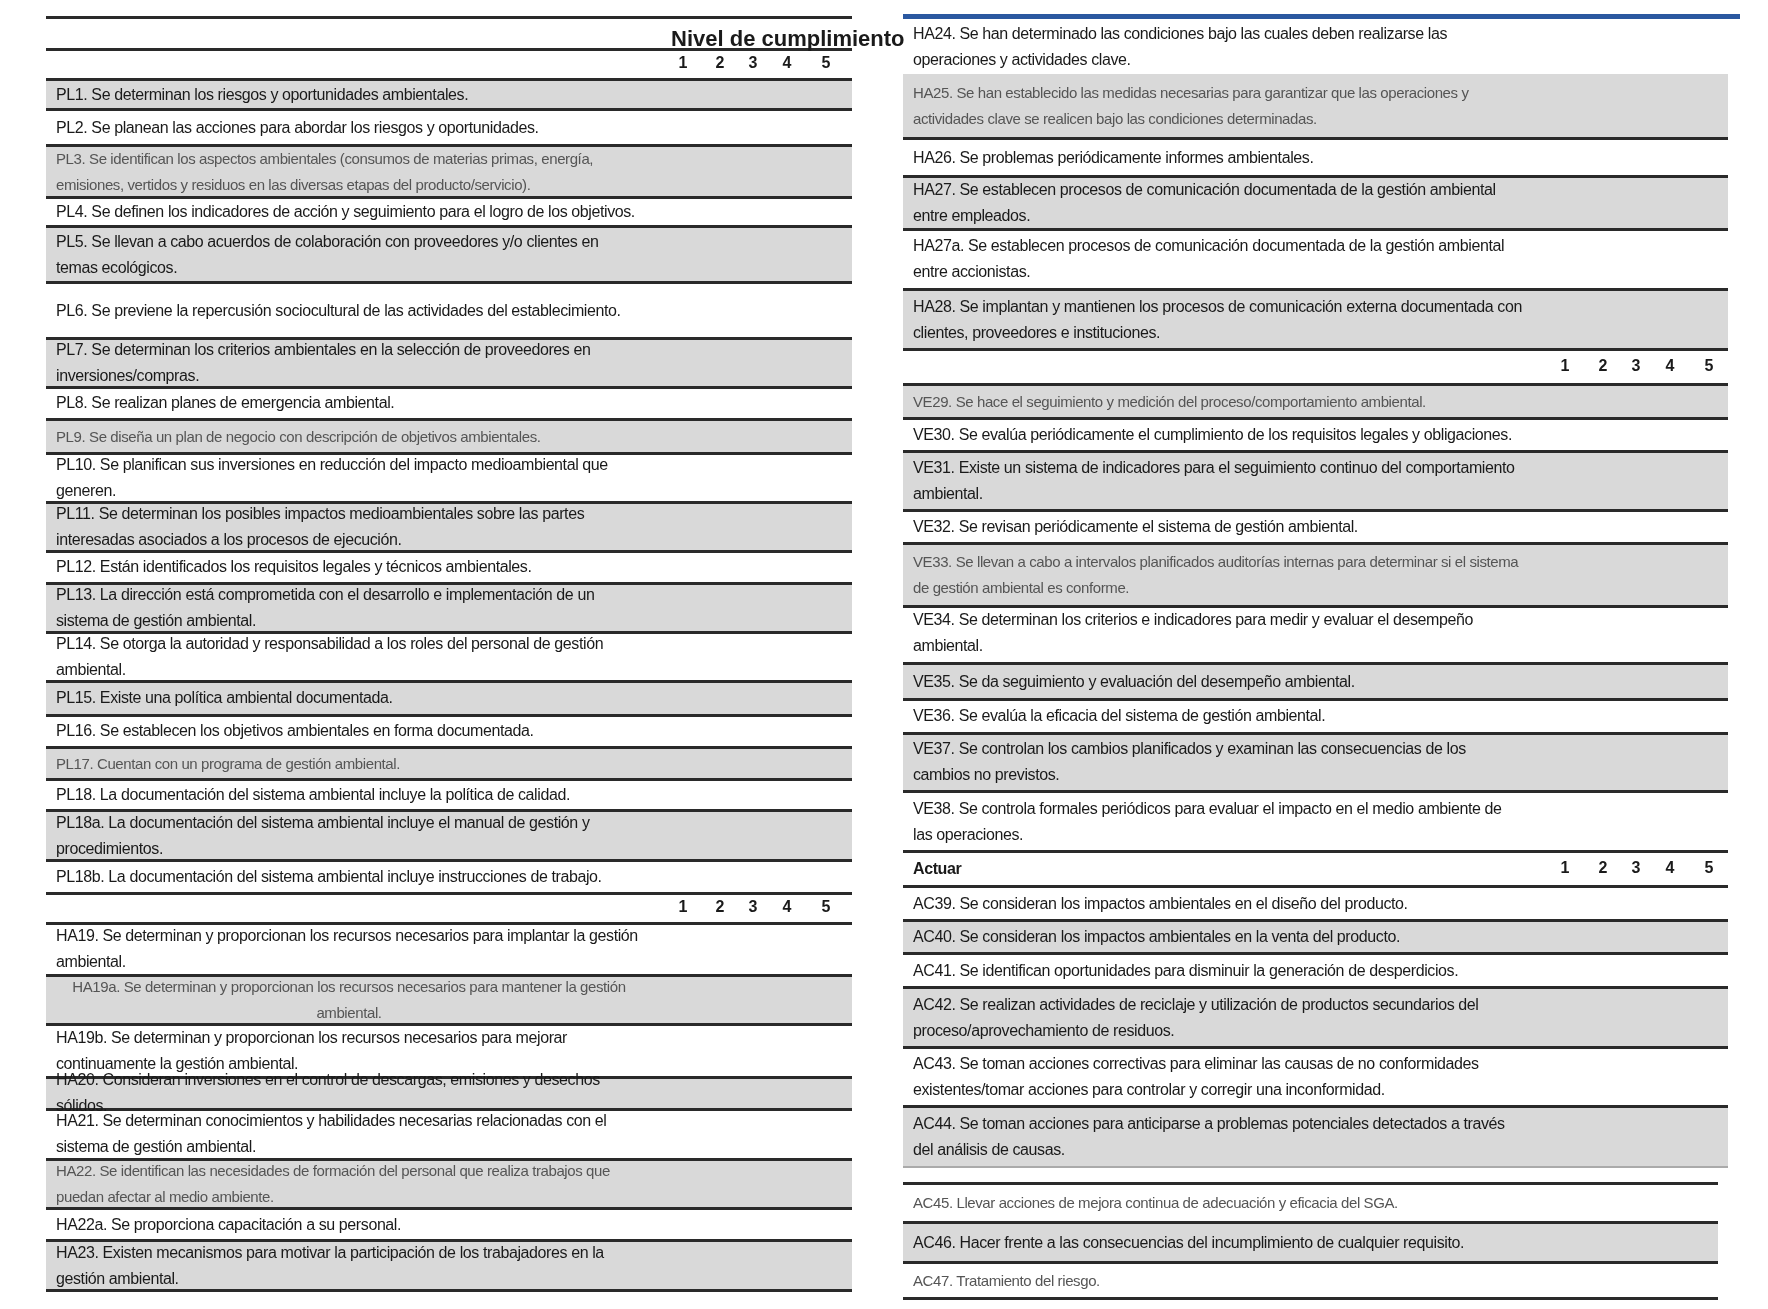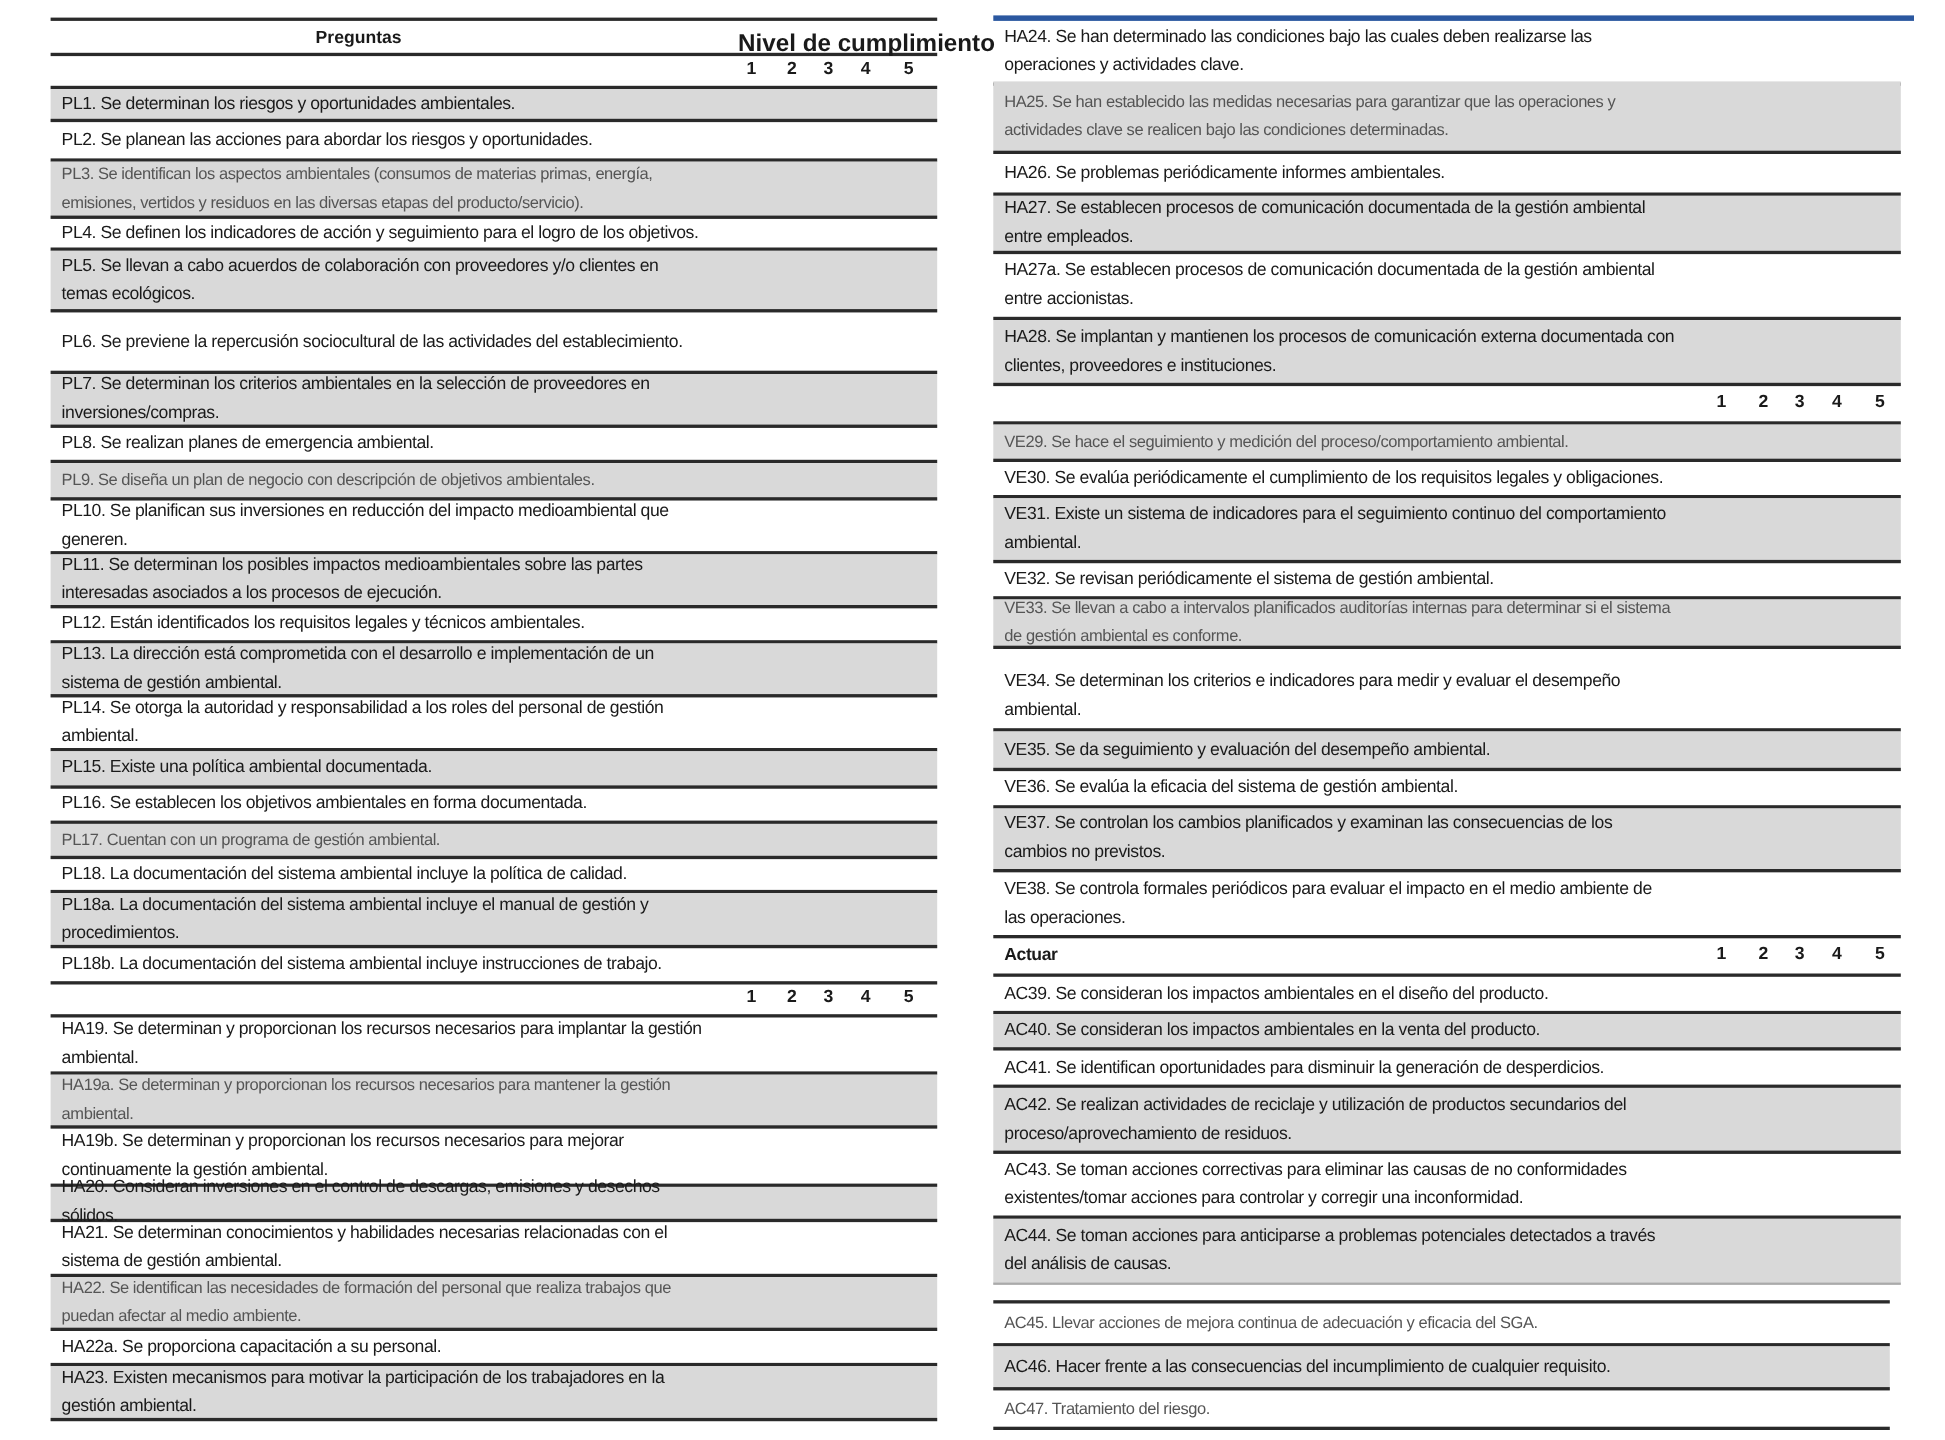--- a/index.html
+++ b/index.html
@@ -24,21 +24,20 @@
   .topline{position:absolute;left:0;right:0;height:3px;background:#2a2a2a;}
   .blue{position:absolute;left:0;width:837px;height:5px;background:#2b58a0;}
   .thinline{position:absolute;height:3px;background:#2a2a2a;}
 </style>
 </head>
 <body>
 
 <div class="tbl" id="left">
   <div class="topline" style="top:0"></div>
   <div class="hdr" style="top:3px;height:32px;border-bottom:3px solid #2a2a2a;">
-    <span class="q" style="top:7px">Preguntas</span>
     <span class="n" style="top:7px">Nivel de cumplimiento</span>
   </div>
 
 <div class="row sec" style="top: 35px; height: 29.7192px;">
       <div class="levels" style="left: 630px; width: 160px;">
         <span style="left: 0px;">1</span>
         <span style="left: 37px;">2</span>
         <span style="left: 70px;">3</span>
         <span style="left: 104px;">4</span>
         <span style="left: 143px;">5</span>
@@ -109,21 +108,21 @@
         <span style="left: 0px;">1</span>
         <span style="left: 37px;">2</span>
         <span style="left: 70px;">3</span>
         <span style="left: 104px;">4</span>
         <span style="left: 143px;">5</span>
       </div>
     </div>
     <div class="row" style="top: 908.563px; height: 52.2337px;">
       <span class="txt">HA19. Se determinan y proporcionan los recursos necesarios para implantar la gestión ambiental.</span>
     </div>
-    <div class="row shade light" style="top: 960.797px; height: 49.5319px;">
+    <div class="row shade light" style="top: 960.797px; height: 49.5319px; text-align: center;">
       <span class="txt">HA19a. Se determinan y proporcionan los recursos necesarios para mantener la gestión ambiental.</span>
     </div>
     <div class="row" style="top: 1010.33px; height: 52.2337px;">
       <span class="txt">HA19b. Se determinan y proporcionan los recursos necesarios para mejorar continuamente la gestión ambiental.</span>
     </div>
     <div class="row shade" style="top: 1062.56px; height: 32.4209px;">
       <span class="txt">HA20. Consideran inversiones en el control de descargas, emisiones y desechos sólidos.</span>
     </div>
     <div class="row" style="top: 1094.98px; height: 49.5319px;">
       <span class="txt">HA21. Se determinan conocimientos y habilidades necesarias relacionadas con el sistema de gestión ambiental.</span>
@@ -173,21 +172,21 @@
     </div>
     <div class="row" style="top: 405.867px; height: 33.4735px;">
       <span class="txt">VE30. Se evalúa periódicamente el cumplimiento de los requisitos legales y obligaciones.</span>
     </div>
     <div class="row shade" style="top: 439.34px; height: 58.5787px;">
       <span class="txt">VE31. Existe un sistema de indicadores para el seguimiento continuo del comportamiento ambiental.</span>
     </div>
     <div class="row" style="top: 497.919px; height: 33.4735px;">
       <span class="txt">VE32. Se revisan periódicamente el sistema de gestión ambiental.</span>
     </div>
-    <div class="row shade light" style="top: 531.392px; height: 45px; padding-left: 36px;">
+    <div class="row shade light" style="top: 531.392px; height: 63px; padding-left: 36px;">
       <span class="txt">VE33. Se llevan a cabo a intervalos planificados auditorías internas para determinar si el sistema de gestión ambiental es conforme.</span>
     </div>
     <div class="row" style="top: 590.808px; height: 60.2524px;">
       <span class="txt">VE34. Se determinan los criterios e indicadores para medir y evaluar el desempeño ambiental.</span>
     </div>
     <div class="row shade" style="top: 651.06px; height: 35.984px;">
       <span class="txt">VE35. Se da seguimiento y evaluación del desempeño ambiental.</span>
     </div>
     <div class="row" style="top: 687.044px; height: 33.4735px;">
       <span class="txt">VE36. Se evalúa la eficacia del sistema de gestión ambiental.</span>

